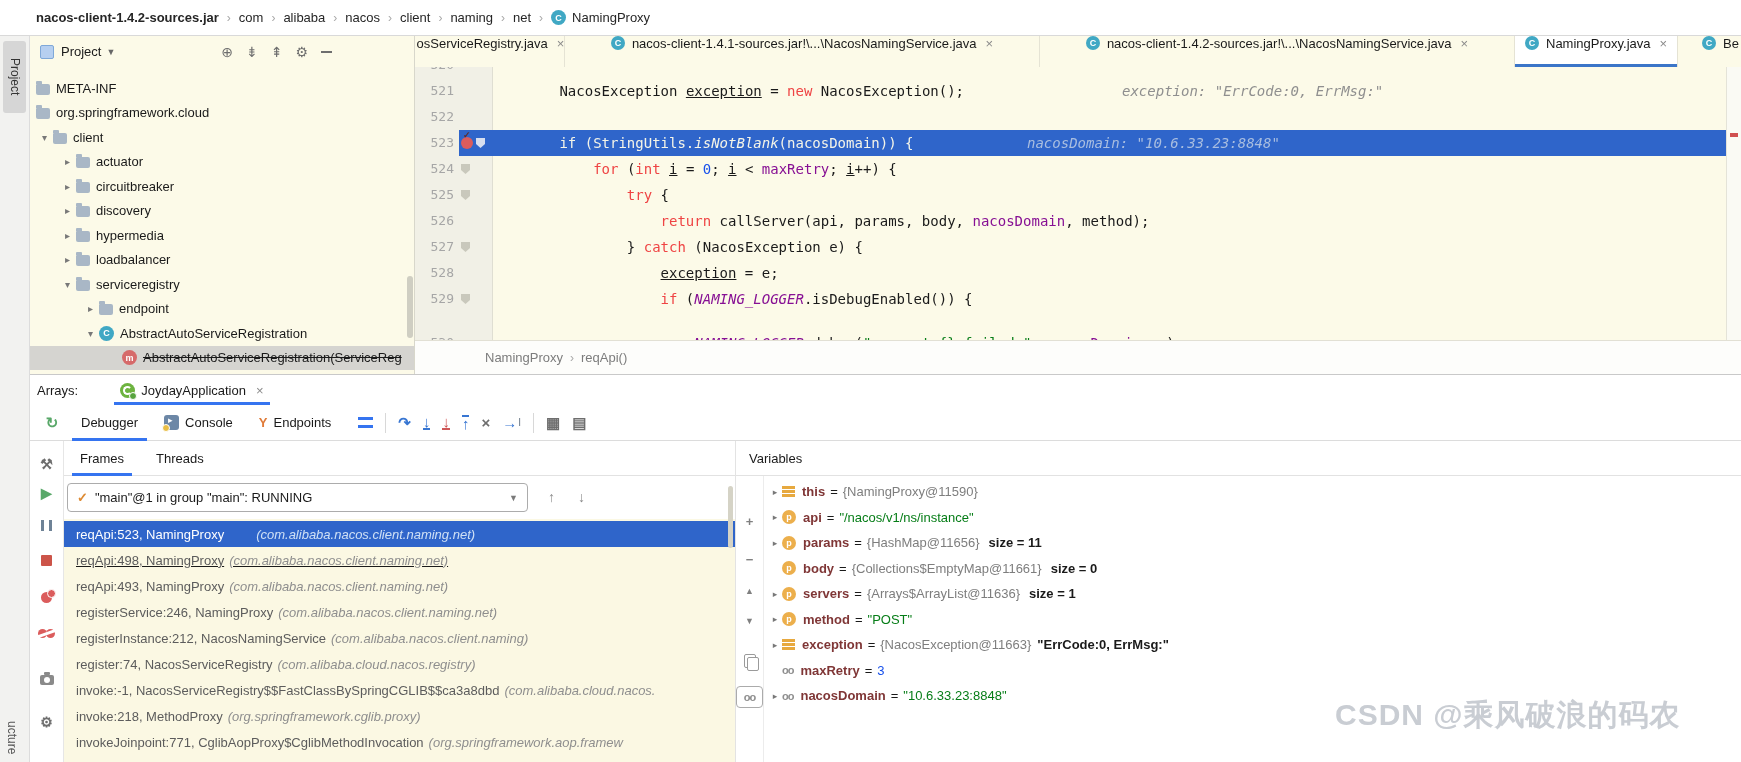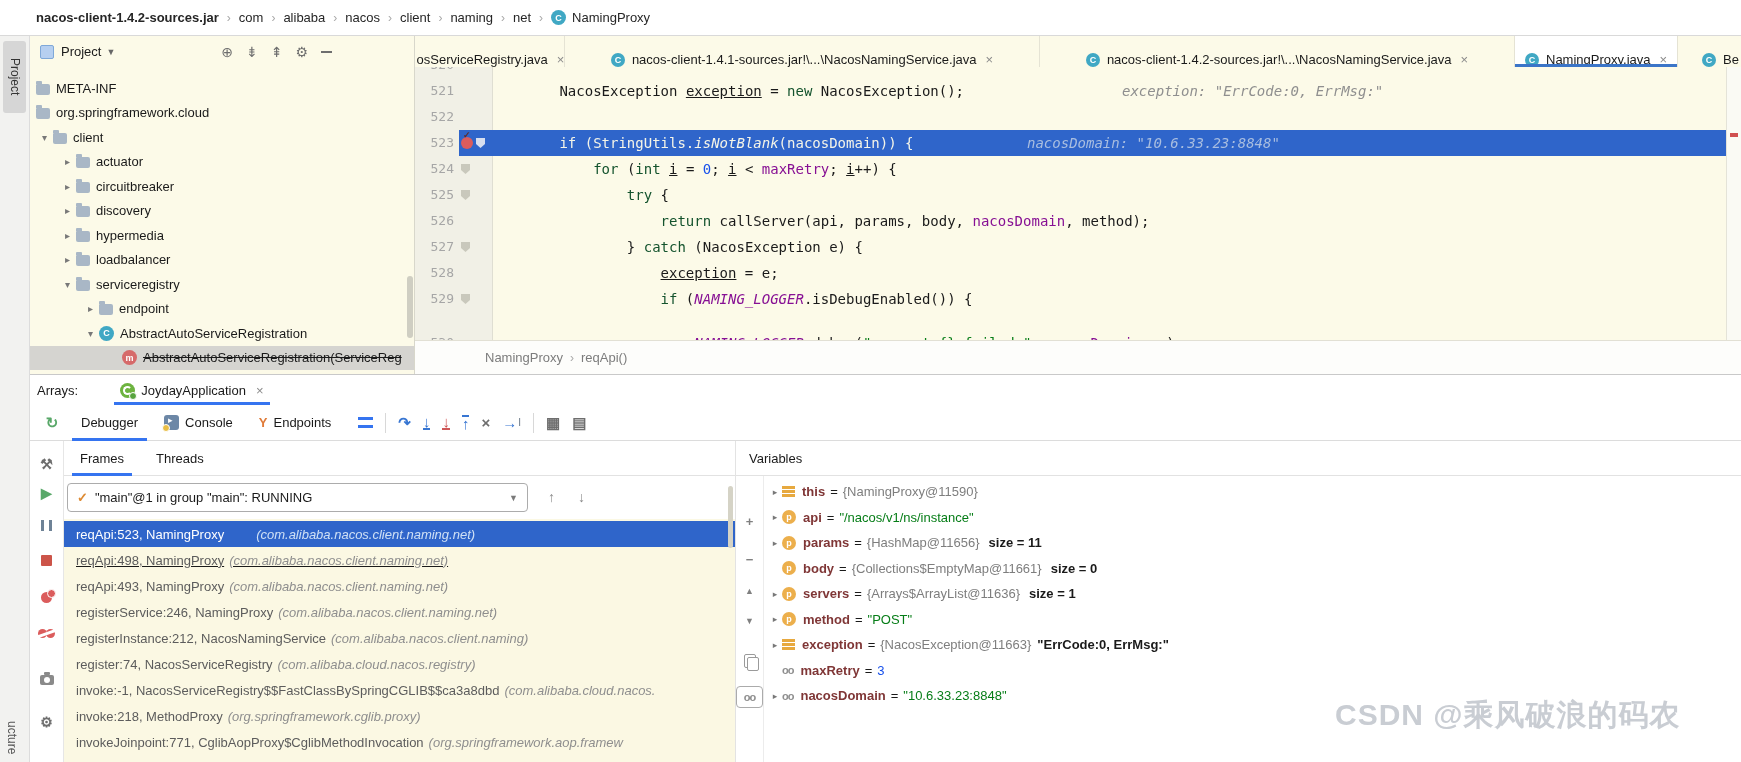--- a/index.html
+++ b/index.html
@@ -40,42 +40,42 @@
   .ic-folder::before{content:"";position:absolute;top:-3px;left:0;width:6px;height:3px;background:#a9b7c6;border-radius:1px 1px 0 0}
   .ic-class{width:15px;height:15px;border-radius:50%;background:#40a8c4;color:#fff;font-size:9px;font-weight:bold;
             display:inline-flex;align-items:center;justify-content:center;flex:none}
   .ic-method{width:15px;height:15px;border-radius:50%;background:#d66a6a;color:#fff;font-size:9px;font-weight:bold;
             display:inline-flex;align-items:center;justify-content:center;flex:none}
   #tree-scroll{position:absolute;right:1px;top:240px;width:6px;height:62px;background:#cfcec2;border-radius:3px}
 
   
   #editor{position:absolute;left:415px;top:36px;width:1326px;height:338px;background:#fcfae8}
   #tabs{position:absolute;left:0;top:0;right:0;height:31px;display:flex;background:#fcfae8}
-  .tab{display:flex;align-items:flex-end;padding:0 10px;border-right:1px solid #e5e3d4;box-sizing:border-box;
+  .tab{display:flex;align-items:flex-start;padding:0 10px;border-right:1px solid #e5e3d4;box-sizing:border-box;
        position:relative;white-space:nowrap;overflow:hidden;flex:none}
   .tab .lbl{margin:0 2px}
   .tab .x{margin-left:7px;color:#8a8a8a;font-size:13px}
   .tab.active{background:#fff}
   .tab.active::after{content:"";position:absolute;left:0;right:0;bottom:0;height:3px;background:#3b75c8}
   .tab .ic-class{width:14px;height:14px;margin-right:5px}
   .tab.t-be{margin-left:auto;border-right:none;padding-right:0}
 
   #code{position:absolute;left:0;top:31px;right:0;height:273px;overflow:hidden}
   #gutterbg{position:absolute;left:0;top:0;bottom:0;width:77px;background:#f1f0e6;border-right:1px solid #dfded2}
   #estripe{position:absolute;right:0;top:0;bottom:0;width:14px;background:#fafaf4;border-left:1px solid #e4e3d8}
   #estripe .mark-red{position:absolute;left:3px;top:66px;width:8px;height:4px;background:#d05050}
   .cl{position:absolute;left:0;right:14px;height:26px;display:flex}
   .lnum{width:44px;text-align:right;padding-right:5px;font-family:"DejaVu Sans Mono",monospace;font-size:13px;
         color:#a6a6a6;line-height:26px;flex:none;box-sizing:border-box}
   .marks{width:33px;display:flex;align-items:center;gap:3px;padding-left:2px;flex:none;box-sizing:border-box}
   .codepre{flex:1;margin:0;font-family:"DejaVu Sans Mono",monospace;font-size:14px;line-height:26px;
            color:#1a1a1a;white-space:pre;position:relative}
   .cl.current .marks,.cl.current .codepre{background:#2f65ca}
   .cl.current .codepre span{color:#f5f5e8}
-  .sk{color:#14532d}.ss{color:#067d17}.sn{color:#1750eb}.sf{color:#871094}
+  .sk{color:#ef4444}.ss{color:#067d17}.sn{color:#1750eb}.sf{color:#871094}
   .sfi{color:#871094;font-style:italic}.su{text-decoration:underline}.sim{font-style:italic}
   .hint{position:absolute;top:0;font-style:italic;color:#8f8f8f}
   .cl.current .codepre .hint{color:#a9bee0 !important}
   .bp{width:12px;height:12px;border-radius:50%;background:#db5c5c;position:relative;flex:none}
   .bp::after{content:"✓";position:absolute;left:2px;top:-7px;font-size:9px;color:#5e2b2b;font-weight:bold}
   .pent{width:9px;height:10px;background:#c9c8bc;clip-path:polygon(0 0,100% 0,100% 60%,50% 100%,0 60%);flex:none}
   .cl.current .pent{background:#d7deef}
 
   #efooter{position:absolute;left:0;bottom:0;right:0;height:34px;background:#fdfdfb;border-top:1px solid #e2e0d4;
            display:flex;align-items:center;padding-left:70px;color:#7c7c7c;box-sizing:border-box}

